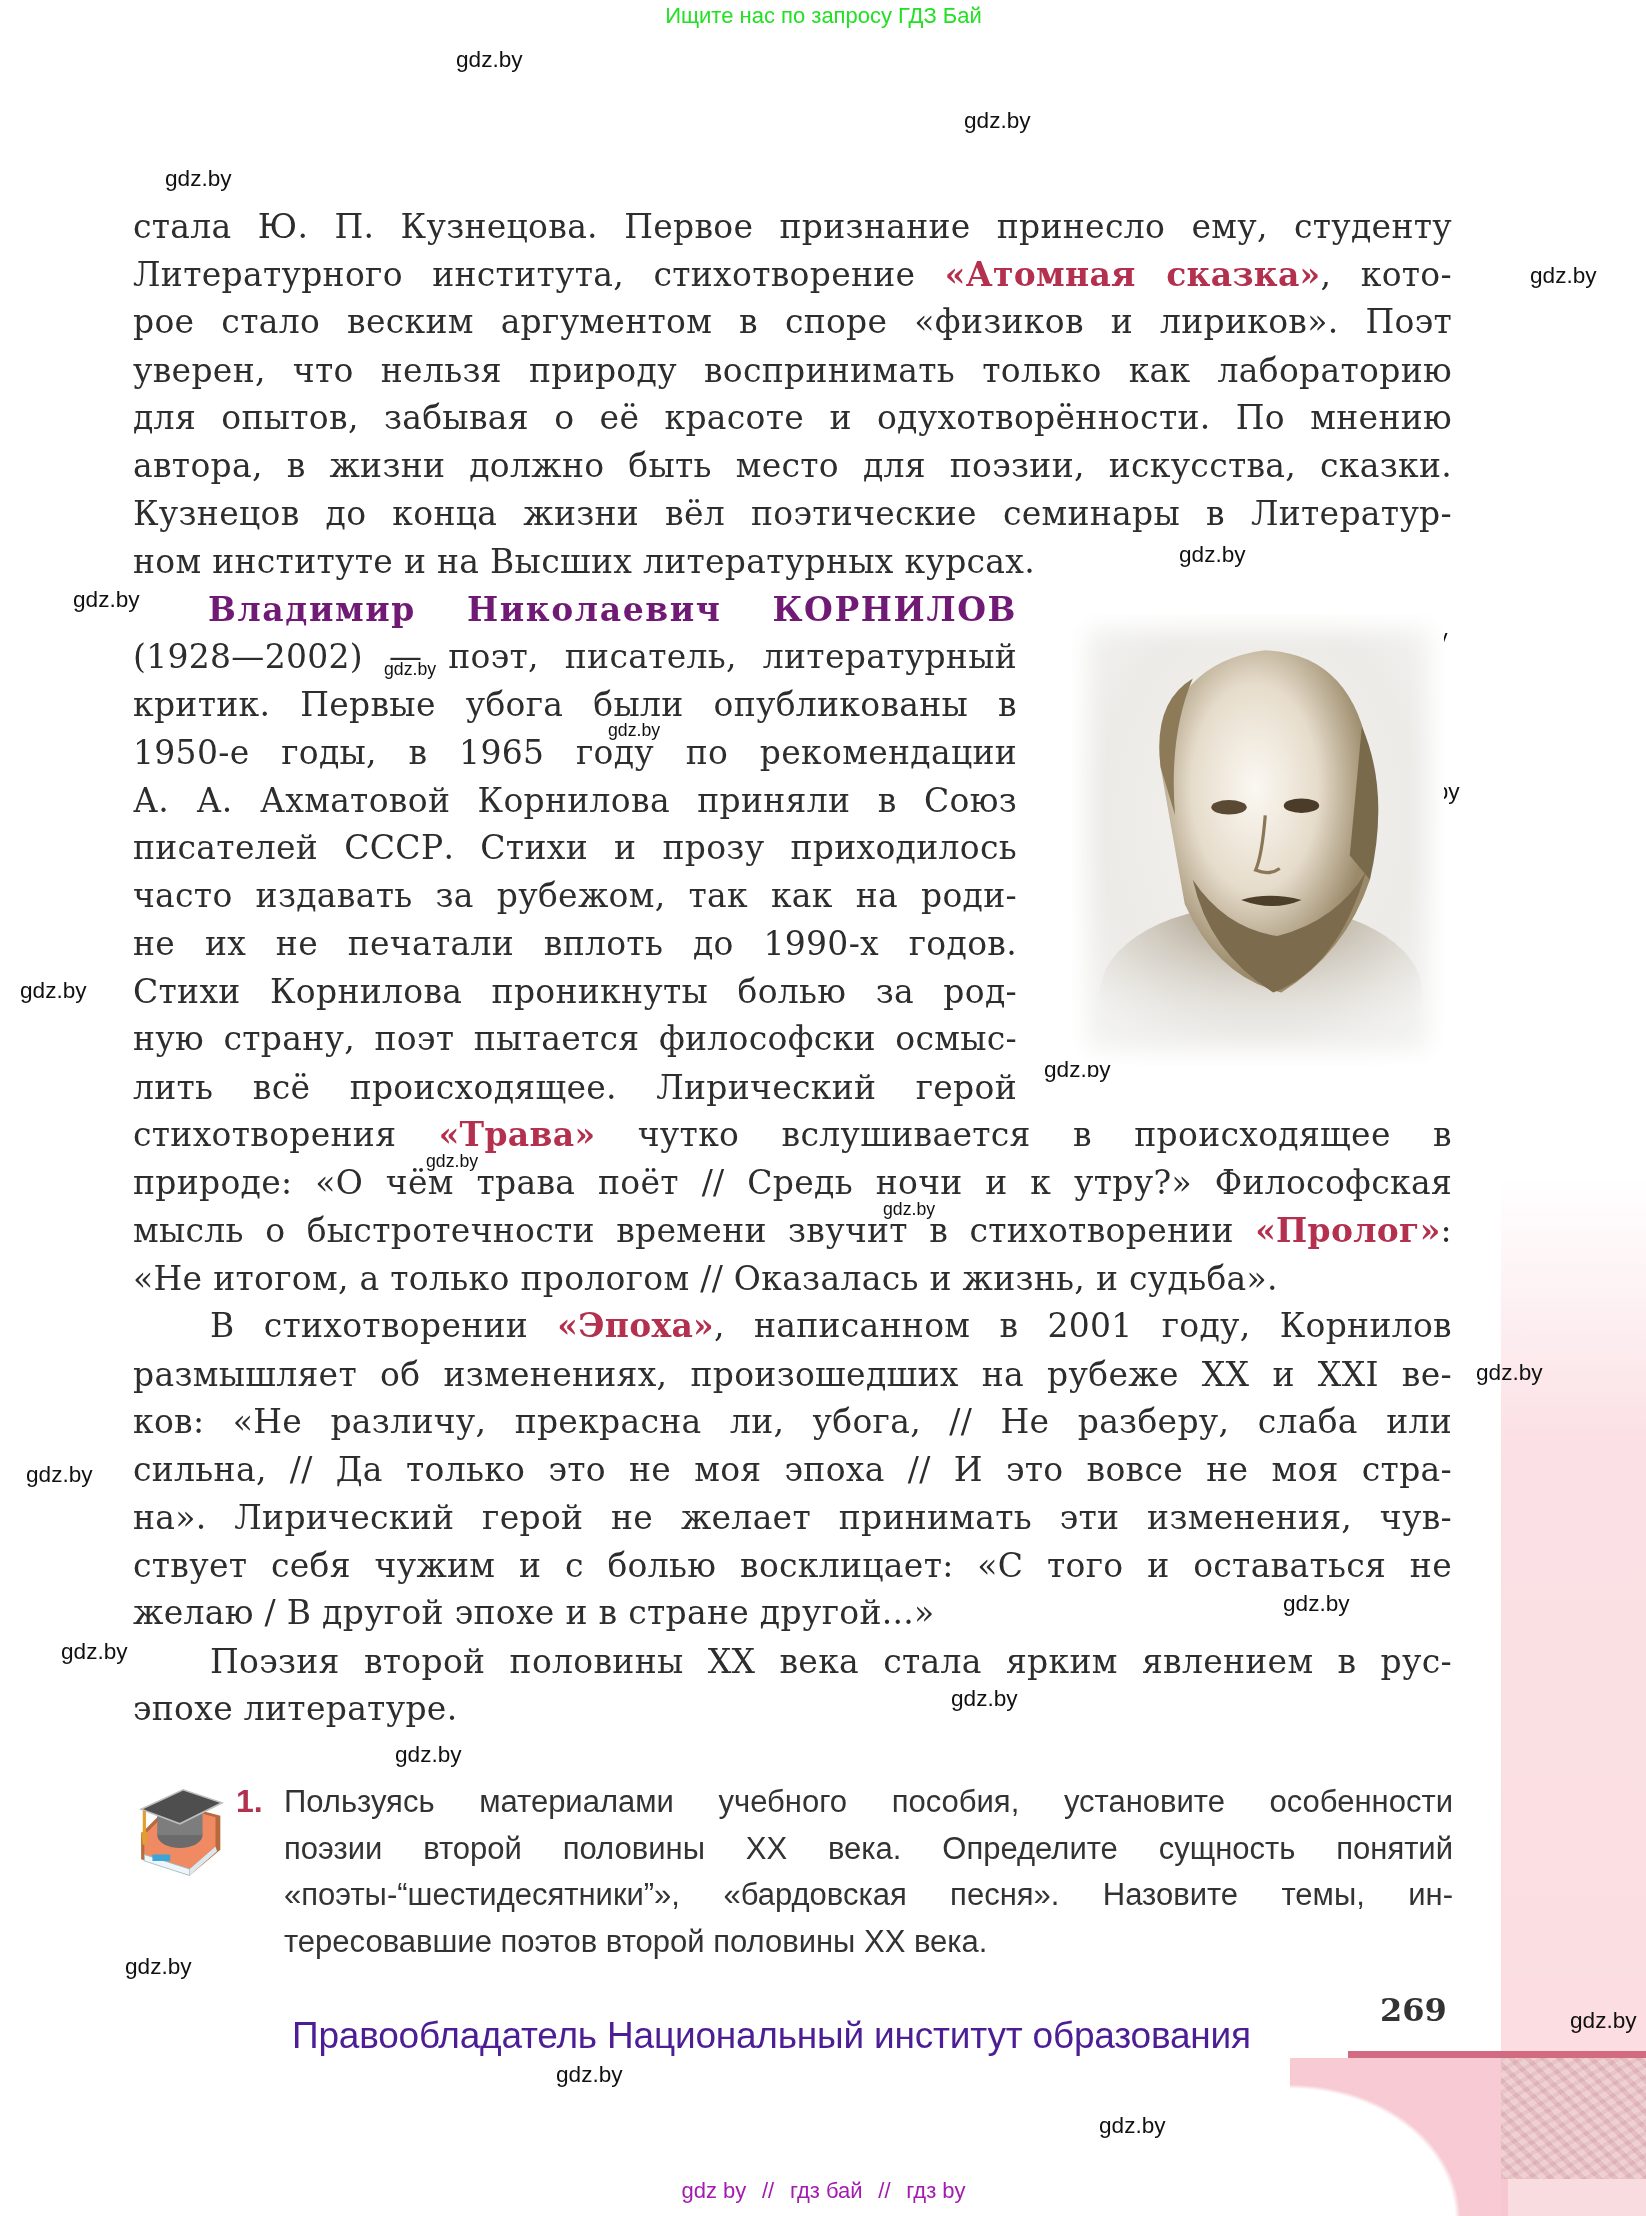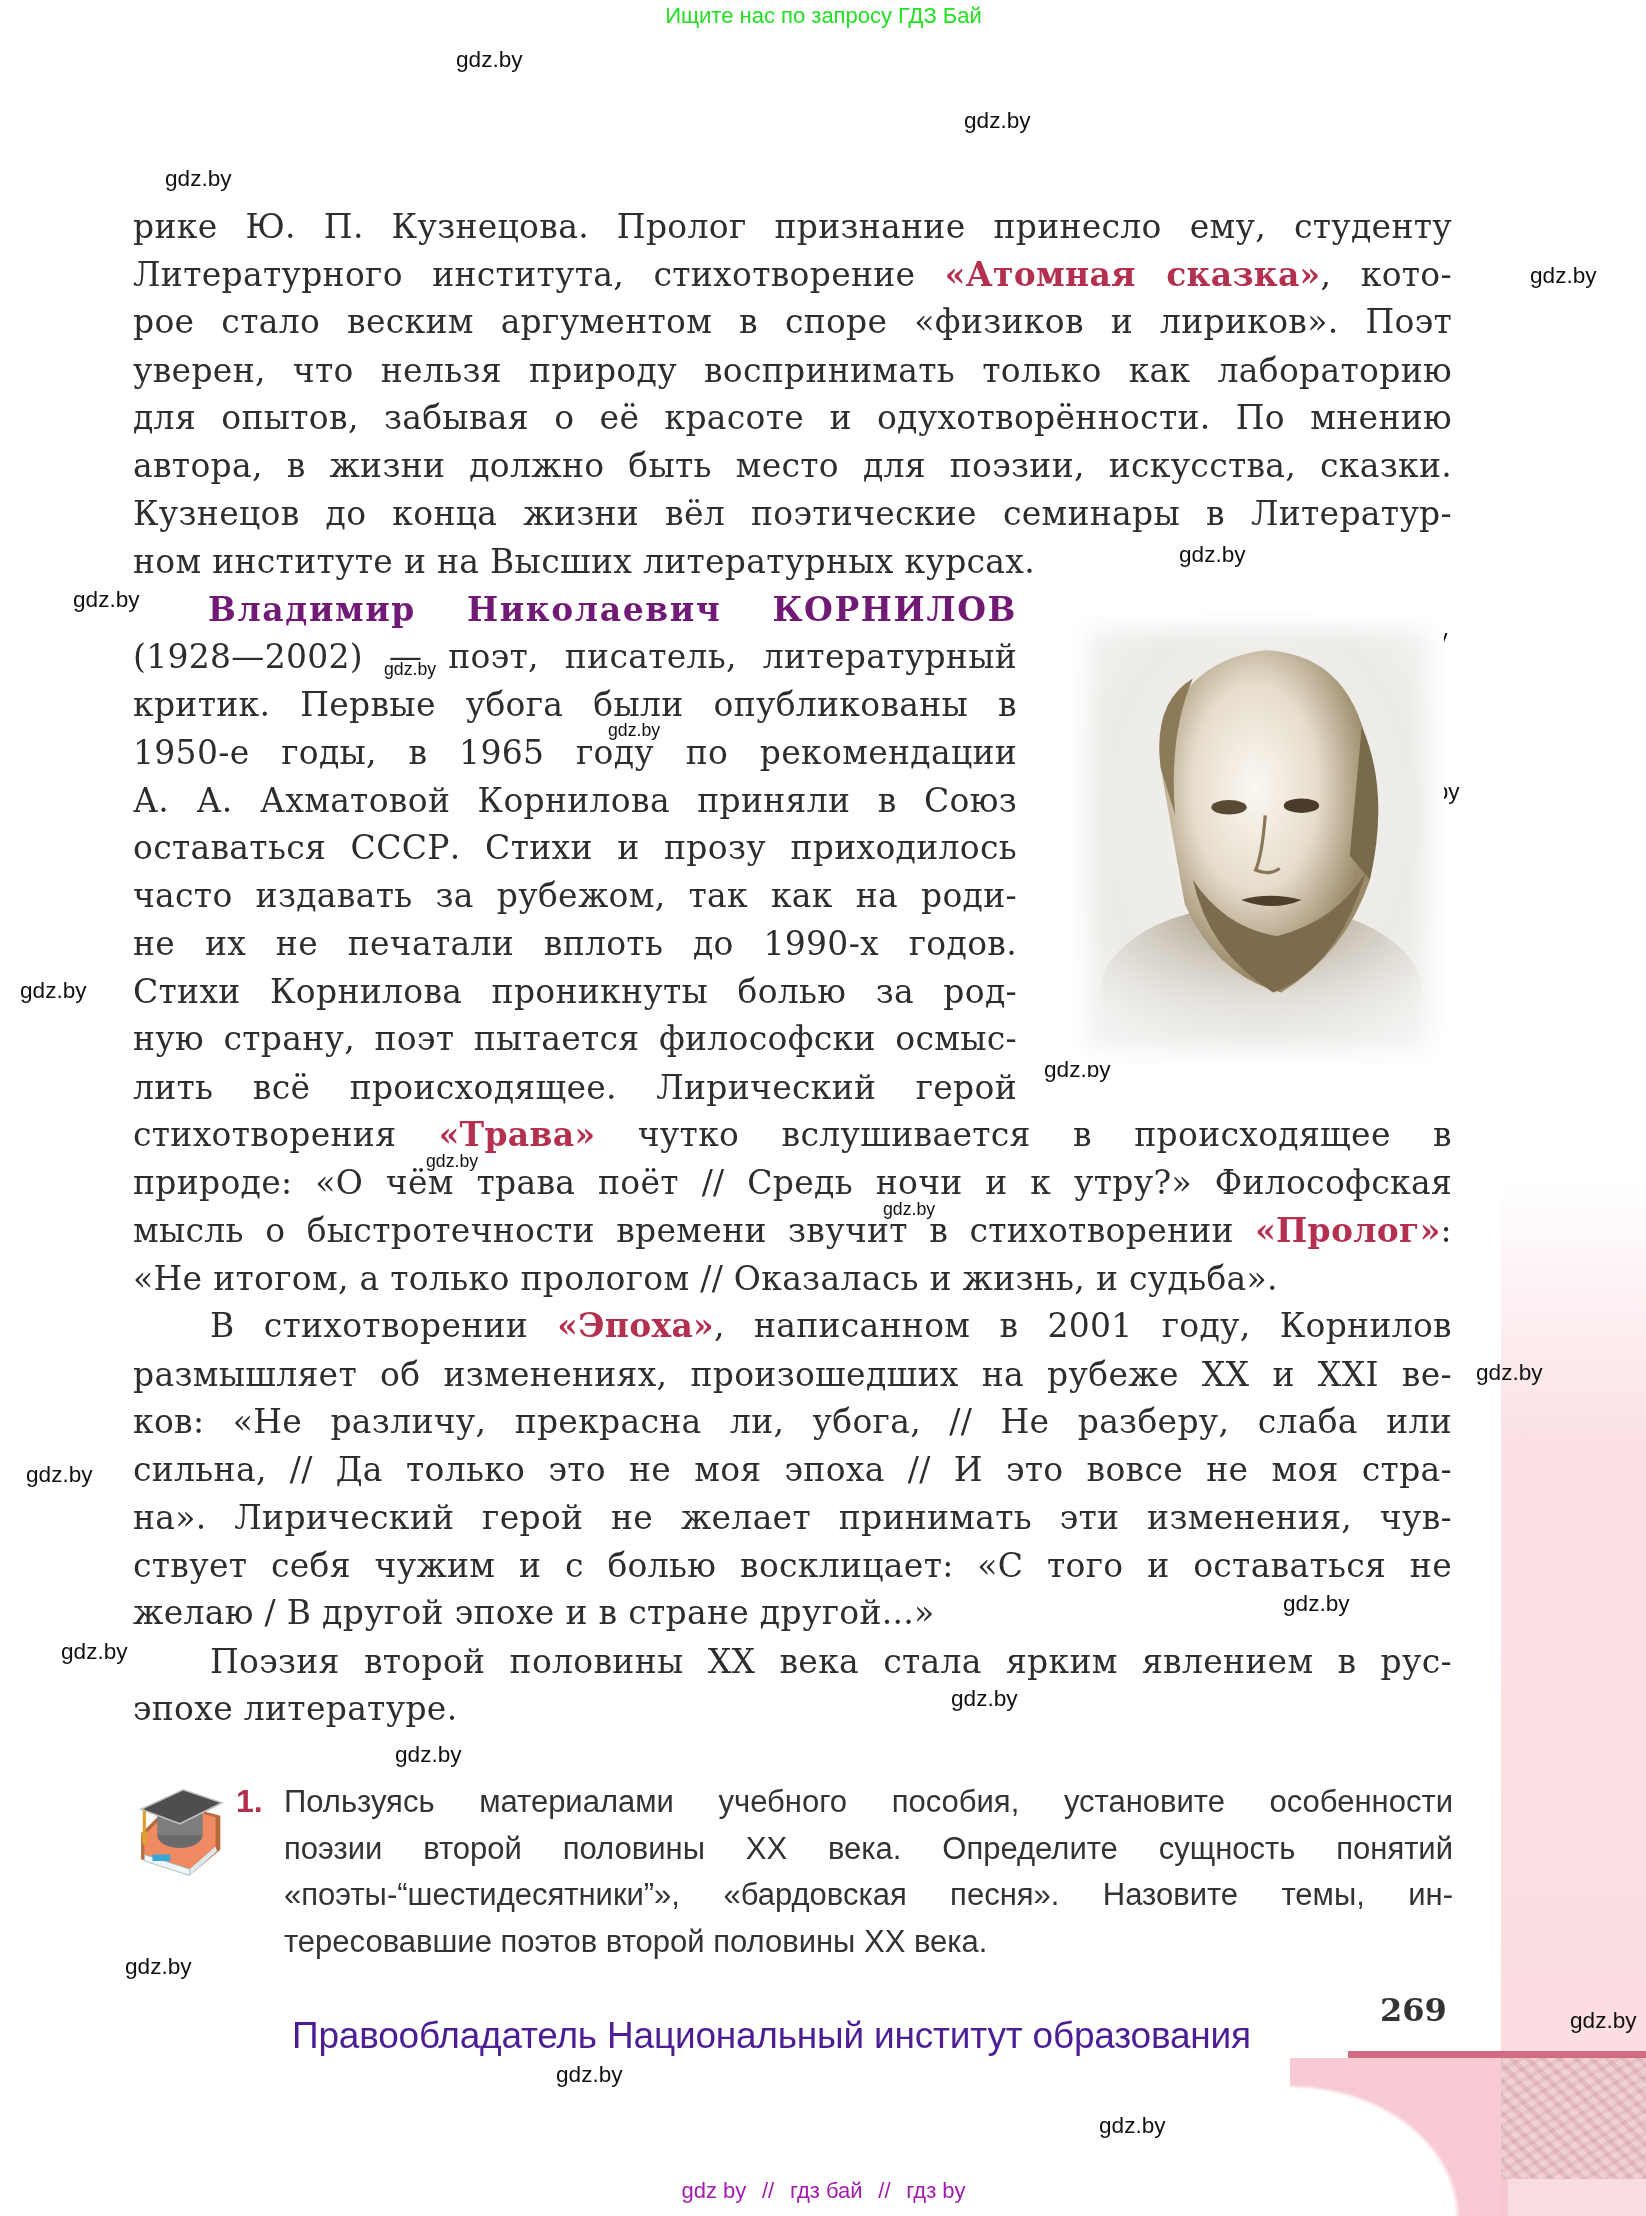--- a/index.html
+++ b/index.html
@@ -103,21 +103,21 @@
 <div class="abs wm small" style="left:426px;top:1151px">gdz.by</div>
 <div class="abs wm small" style="left:883px;top:1199px">gdz.by</div>
 <div class="abs wm" style="left:1476px;top:1360px">gdz.by</div>
 <div class="abs wm" style="left:26px;top:1462px">gdz.by</div>
 <div class="abs wm" style="left:1283px;top:1591px">gdz.by</div>
 <div class="abs wm" style="left:61px;top:1639px">gdz.by</div>
 <div class="abs wm" style="left:951px;top:1686px">gdz.by</div>
 <div class="abs wm" style="left:395px;top:1742px">gdz.by</div>
 <div class="abs wm" style="left:125px;top:1954px">gdz.by</div>
 
-<div class="line" style="top:203px">рике Ю. П. Кузнецова. Пролог признание принесло ему, студенту</div>
+<div class="line" style="top:203px">стала Ю. П. Кузнецова. Первое признание принесло ему, студенту</div>
 <div class="line" style="top:251px"><span>Литературного института, стихотворение </span><span class="hl">«Атомная сказка»</span><span>, кото-</span></div>
 <div class="line" style="top:298px">рое стало веским аргументом в споре «физиков и лириков». Поэт</div>
 <div class="line" style="top:347px">уверен, что нельзя природу воспринимать только как лабораторию</div>
 <div class="line" style="top:394px">для опытов, забывая о её красоте и одухотворённости. По мнению</div>
 <div class="line" style="top:442px">автора, в жизни должно быть место для поэзии, искусства, сказки.</div>
 <div class="line" style="top:490px">Кузнецов до конца жизни вёл поэтические семинары в Литератур-</div>
 <div class="line noj" style="top:538px">ном институте и на Высших литературных курсах.</div>
 
 <div class="abs author-title">Владимир Николаевич КОРНИЛОВ</div>
 
@@ -143,21 +143,21 @@
     <ellipse cx="195" cy="240" rx="22" ry="9" fill="#5a4a33"></ellipse>
     <ellipse cx="285" cy="238" rx="22" ry="9" fill="#4a3c28"></ellipse>
     <path d="M240 250 Q236 300 228 318 Q245 325 258 316" stroke="#8a7758" stroke-width="4" fill="none"></path>
   </svg>
 </div>
 
 <div class="line narrow" style="top:633px">(1928—2002) — поэт, писатель, литературный</div>
 <div class="line narrow" style="top:681px">критик. Первые убога были опубликованы в</div>
 <div class="line narrow" style="top:729px">1950-е годы, в 1965 году по рекомендации</div>
 <div class="line narrow" style="top:777px">А. А. Ахматовой Корнилова приняли в Союз</div>
-<div class="line narrow" style="top:824px">оставаться СССР. Стихи и прозу приходилось</div>
+<div class="line narrow" style="top:824px">писателей СССР. Стихи и прозу приходилось</div>
 <div class="line narrow" style="top:872px">часто издавать за рубежом, так как на роди-</div>
 <div class="line narrow" style="top:920px">не их не печатали вплоть до 1990-х годов.</div>
 <div class="line narrow" style="top:968px">Стихи Корнилова проникнуты болью за род-</div>
 <div class="line narrow" style="top:1015px">ную страну, поэт пытается философски осмыс-</div>
 <div class="line narrow" style="top:1064px">лить всё происходящее. Лирический герой</div>
 
 <div class="line" style="top:1111px"><span>стихотворения </span><span class="hl">«Трава»</span><span> чутко вслушивается в происходящее в</span></div>
 <div class="line" style="top:1159px">природе: «О чём трава поёт // Средь ночи и к утру?» Философская</div>
 <div class="line" style="top:1207px"><span>мысль о быстротечности времени звучит в стихотворении </span><span class="hl">«Пролог»</span><span>:</span></div>
 <div class="line noj" style="top:1255px">«Не итогом, а только прологом // Оказалась и жизнь, и судьба».</div>

